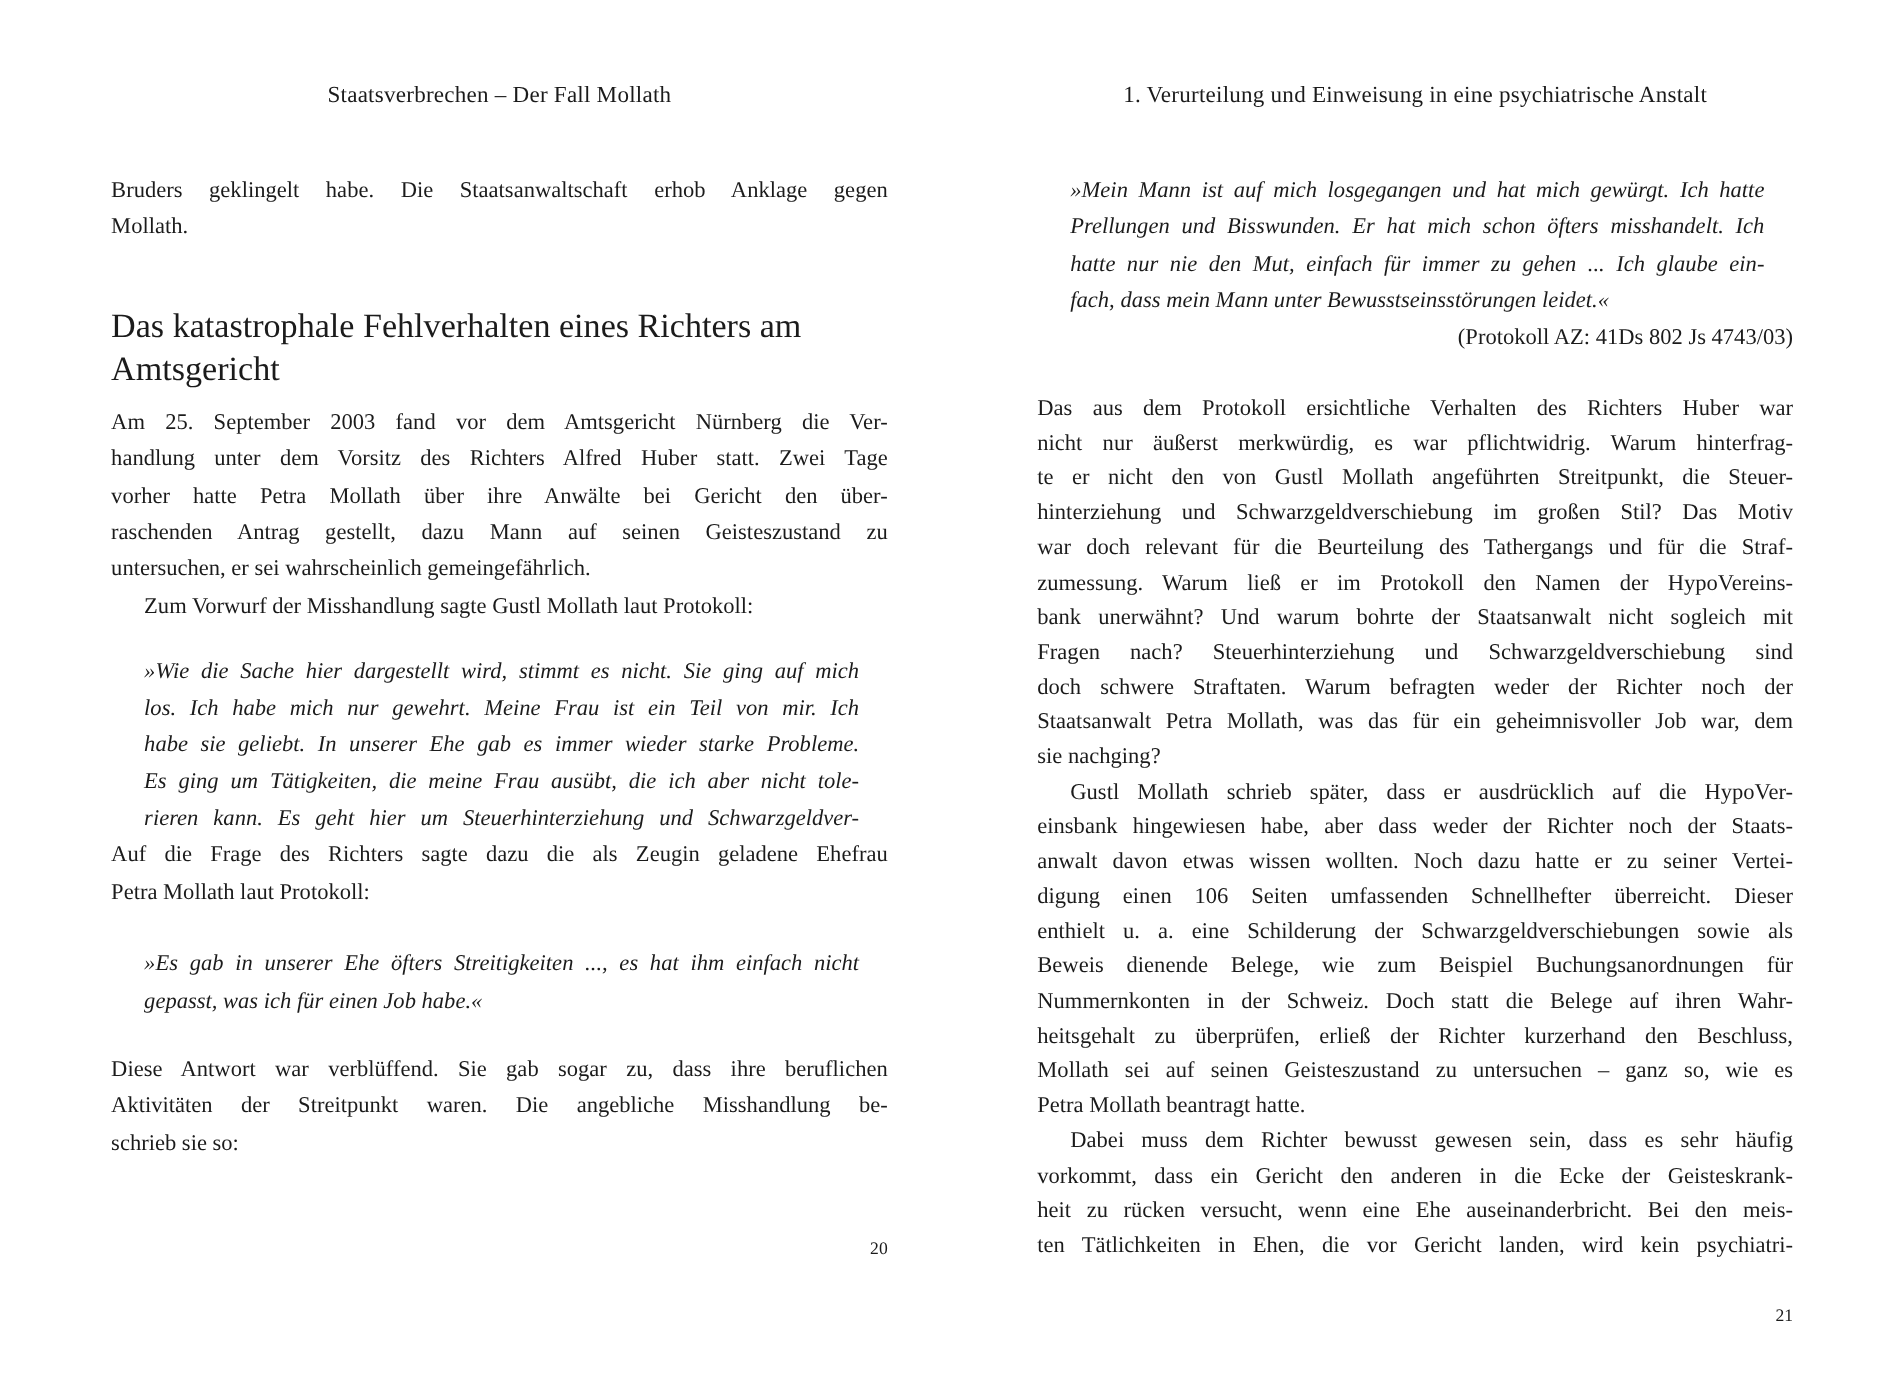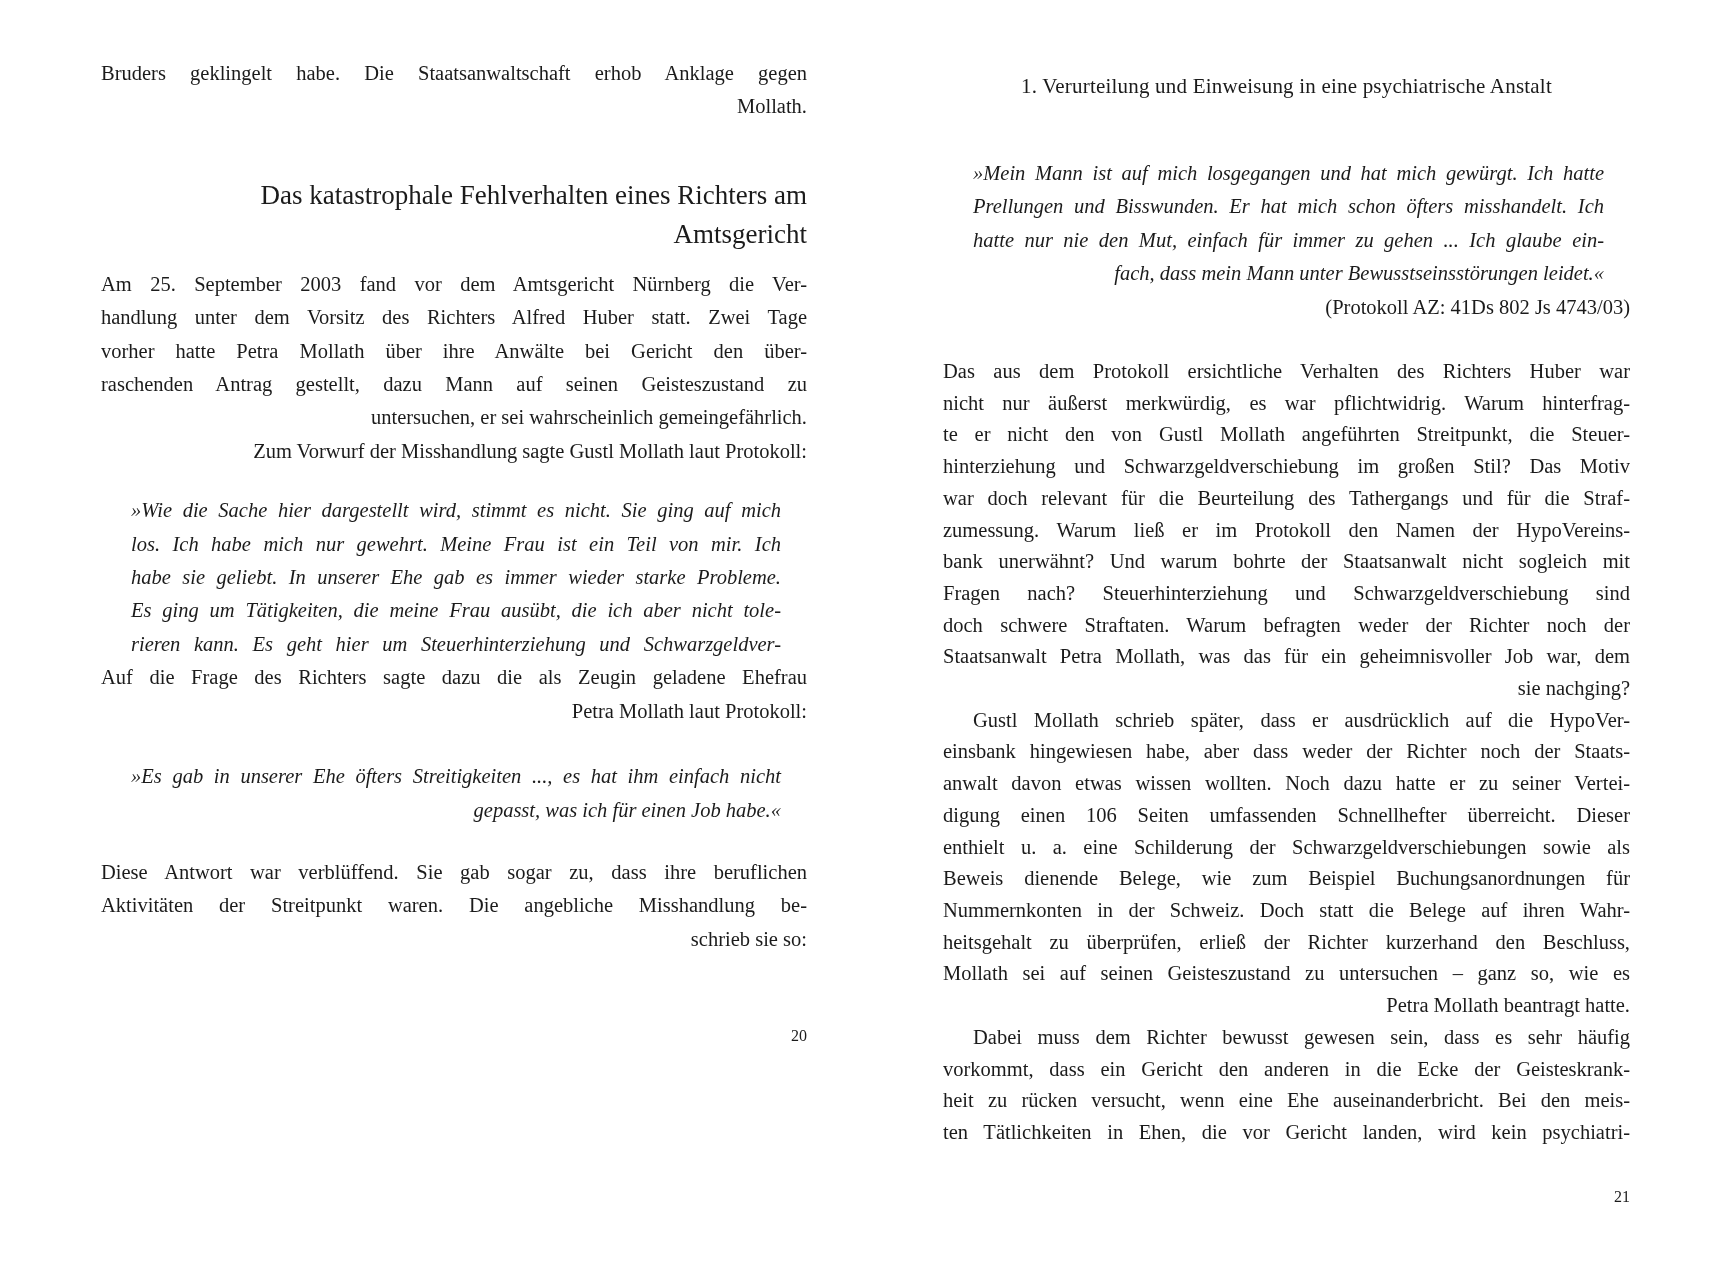--- a/index.html
+++ b/index.html
@@ -30,29 +30,29 @@
     line-height: 28px;
     text-align: center;
     font-size: 21px;
     letter-spacing: 0.2px;
   }
   .text-blocks { margin-top: 57px; }
 
   .line {
     font-size: 20.5px;
     line-height: 33.4px;
-    text-align: right;
+    text-align: left;
     white-space: normal;
   }
   .just {
     text-align: justify;
     text-align-last: justify;
   }
   .block.heading .line {
-    font-size: 27px;
+    font-size: 31px;
     line-height: 39px;
   }
   .block.quote {
     padding-left: 30px;
     padding-right: 26px;
   }
   .block.quote .line { font-style: italic; }
   .block.attribution .line {
     text-align: right;
     text-align-last: right;
@@ -78,20 +78,21 @@
     margin-top: 65px;
   }
   #col-right .page-number { margin-top: 33px; }
 </style>
 </head>
 <body>
 
 <div class="spread">
 
   <section class="col" id="col-left">
+    <div class="running-head">Staatsverbrechen – Der Fall Mollath</div>
     <div class="text-blocks">
         <div class="block para">
           <div class="line just">Bruders geklingelt habe. Die Staatsanwaltschaft erhob Anklage gegen</div>
           <div class="line">Mollath.</div>
         </div>
         <div class="block heading">
           <div class="line">Das katastrophale Fehlverhalten eines Richters am</div>
           <div class="line">Amtsgericht</div>
         </div>
         <div class="block para">

